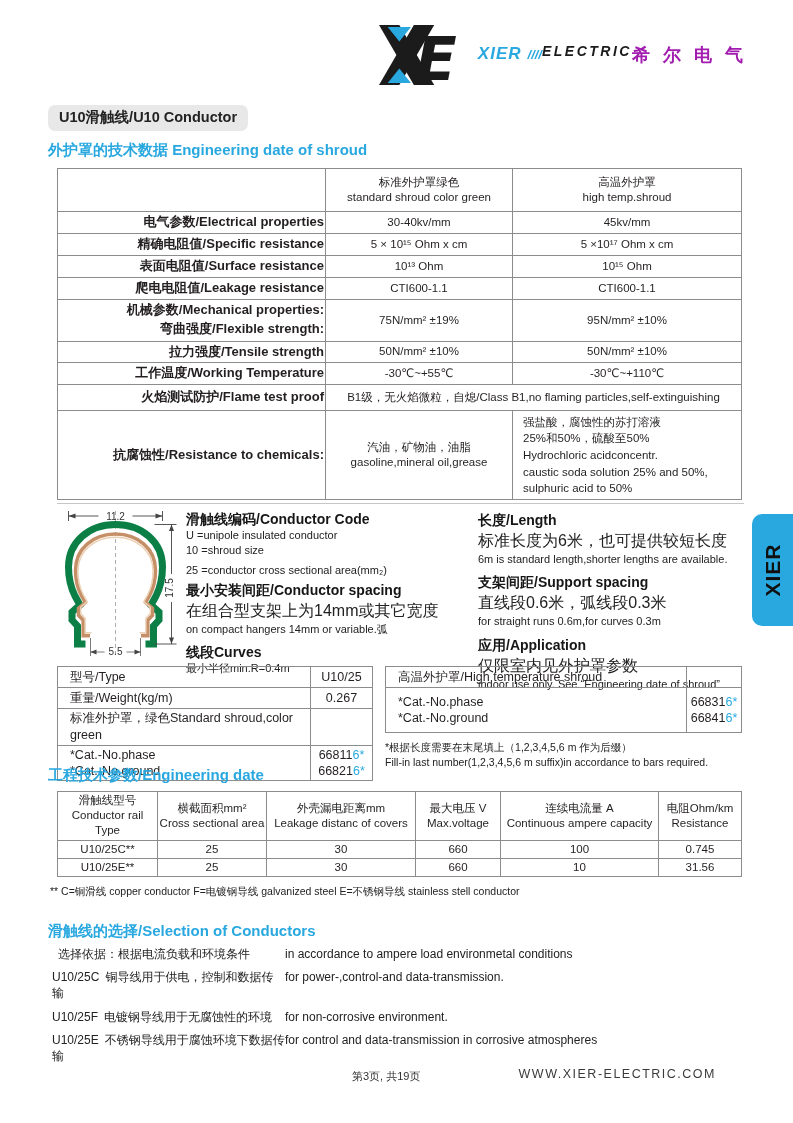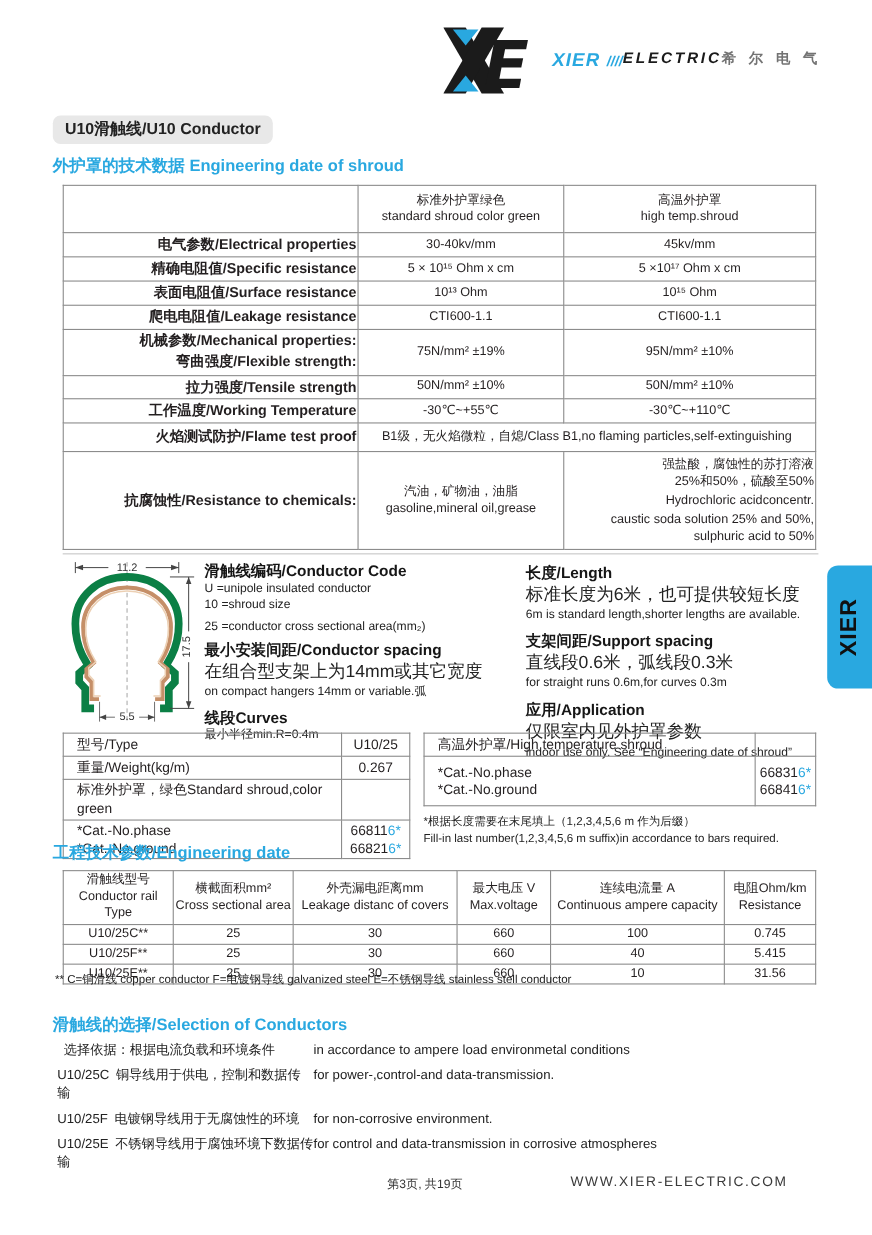--- a/index.html
+++ b/index.html
@@ -9,37 +9,37 @@
     font-family:"Liberation Sans","DejaVu Sans",sans-serif;
   }
   .abs{position:absolute;}
   .pre{white-space:pre-line;}
   
   .logo{top:24px;right:46px;display:flex;align-items:center;gap:7px;}
   .logo-text{display:flex;flex-direction:row;line-height:1.12;}
   .logo-xier{color:#29a8e0;font-weight:bold;font-style:italic;font-size:17px;letter-spacing:1px;}
   .logo-slashes{color:#29a8e0;font-weight:bold;font-style:italic;font-size:13px;margin-left:6px;}
   .logo-electric{color:#1b1b1b;font-weight:bold;font-style:italic;font-size:14px;letter-spacing:2.5px;}
-  .logo-cn{color:#737373;font-size:13px;letter-spacing:4px;font-weight:bold;margin-top:1px;}
+  .logo-cn{color:#a21caf;font-size:18px;letter-spacing:4px;font-weight:bold;margin-top:1px;}
   
   .badge{left:48px;top:105px;background:#e8e8e8;border-radius:7px;padding:3px 11px 4px 11px;
          font-size:14.5px;font-weight:bold;color:#222;}
   .h-blue{color:#29a8e0;font-weight:bold;font-size:15px;}
   .h1{left:48px;top:141px;}
   .h2{left:48px;top:766px;}
   .h3{left:48px;top:922px;}
   
   table{border-collapse:collapse;table-layout:fixed;}
   td{vertical-align:middle;overflow:hidden;}
   .bordered td{border:1px solid #8c8c8c;}
   
   .t1{left:57px;top:168px;width:684px;font-size:11.5px;}
   .t1 td{text-align:center;line-height:1.3;}
   .t1 .lbl{text-align:right;padding-left:13px;font-size:13px;font-weight:bold;line-height:1.45;}
-  .t1 .left-cell{text-align:right;padding-left:10px;line-height:1.45;}
+  .t1 .left-cell{text-align:left;padding-left:10px;line-height:1.45;}
   
   .t2{left:57px;top:666px;width:315px;font-size:12.5px;}
   .t3{left:385px;top:666px;width:356px;font-size:12.5px;}
   .t2 td,.t3 td{line-height:1.35;}
   .t2 .lbl,.t3 .lbl{text-align:left;padding-left:12px;}
   .t2 .val,.t3 .val{text-align:center;margin-top:12px;}
   .catline{height:16px;line-height:16px;}
   .blue{color:#29a8e0;}
   
   .t4{left:57px;top:791px;width:684px;font-size:11.5px;}
@@ -322,28 +322,20 @@
   </tr>
   <tr style="height:17px">
     <td>U10/25C**</td>
     <td>25</td>
     <td>30</td>
     <td>660</td>
     <td>100</td>
     <td>0.745</td>
   </tr>
   <tr style="height:17px">
-    <td>U10/25F**</td>
-    <td>25</td>
-    <td>30</td>
-    <td>660</td>
-    <td>40</td>
-    <td>5.415</td>
-  </tr>
-  <tr style="height:17px">
     <td>U10/25E**</td>
     <td>25</td>
     <td>30</td>
     <td>660</td>
     <td>10</td>
     <td>31.56</td>
   </tr>
 </tbody>
   </table>
 

